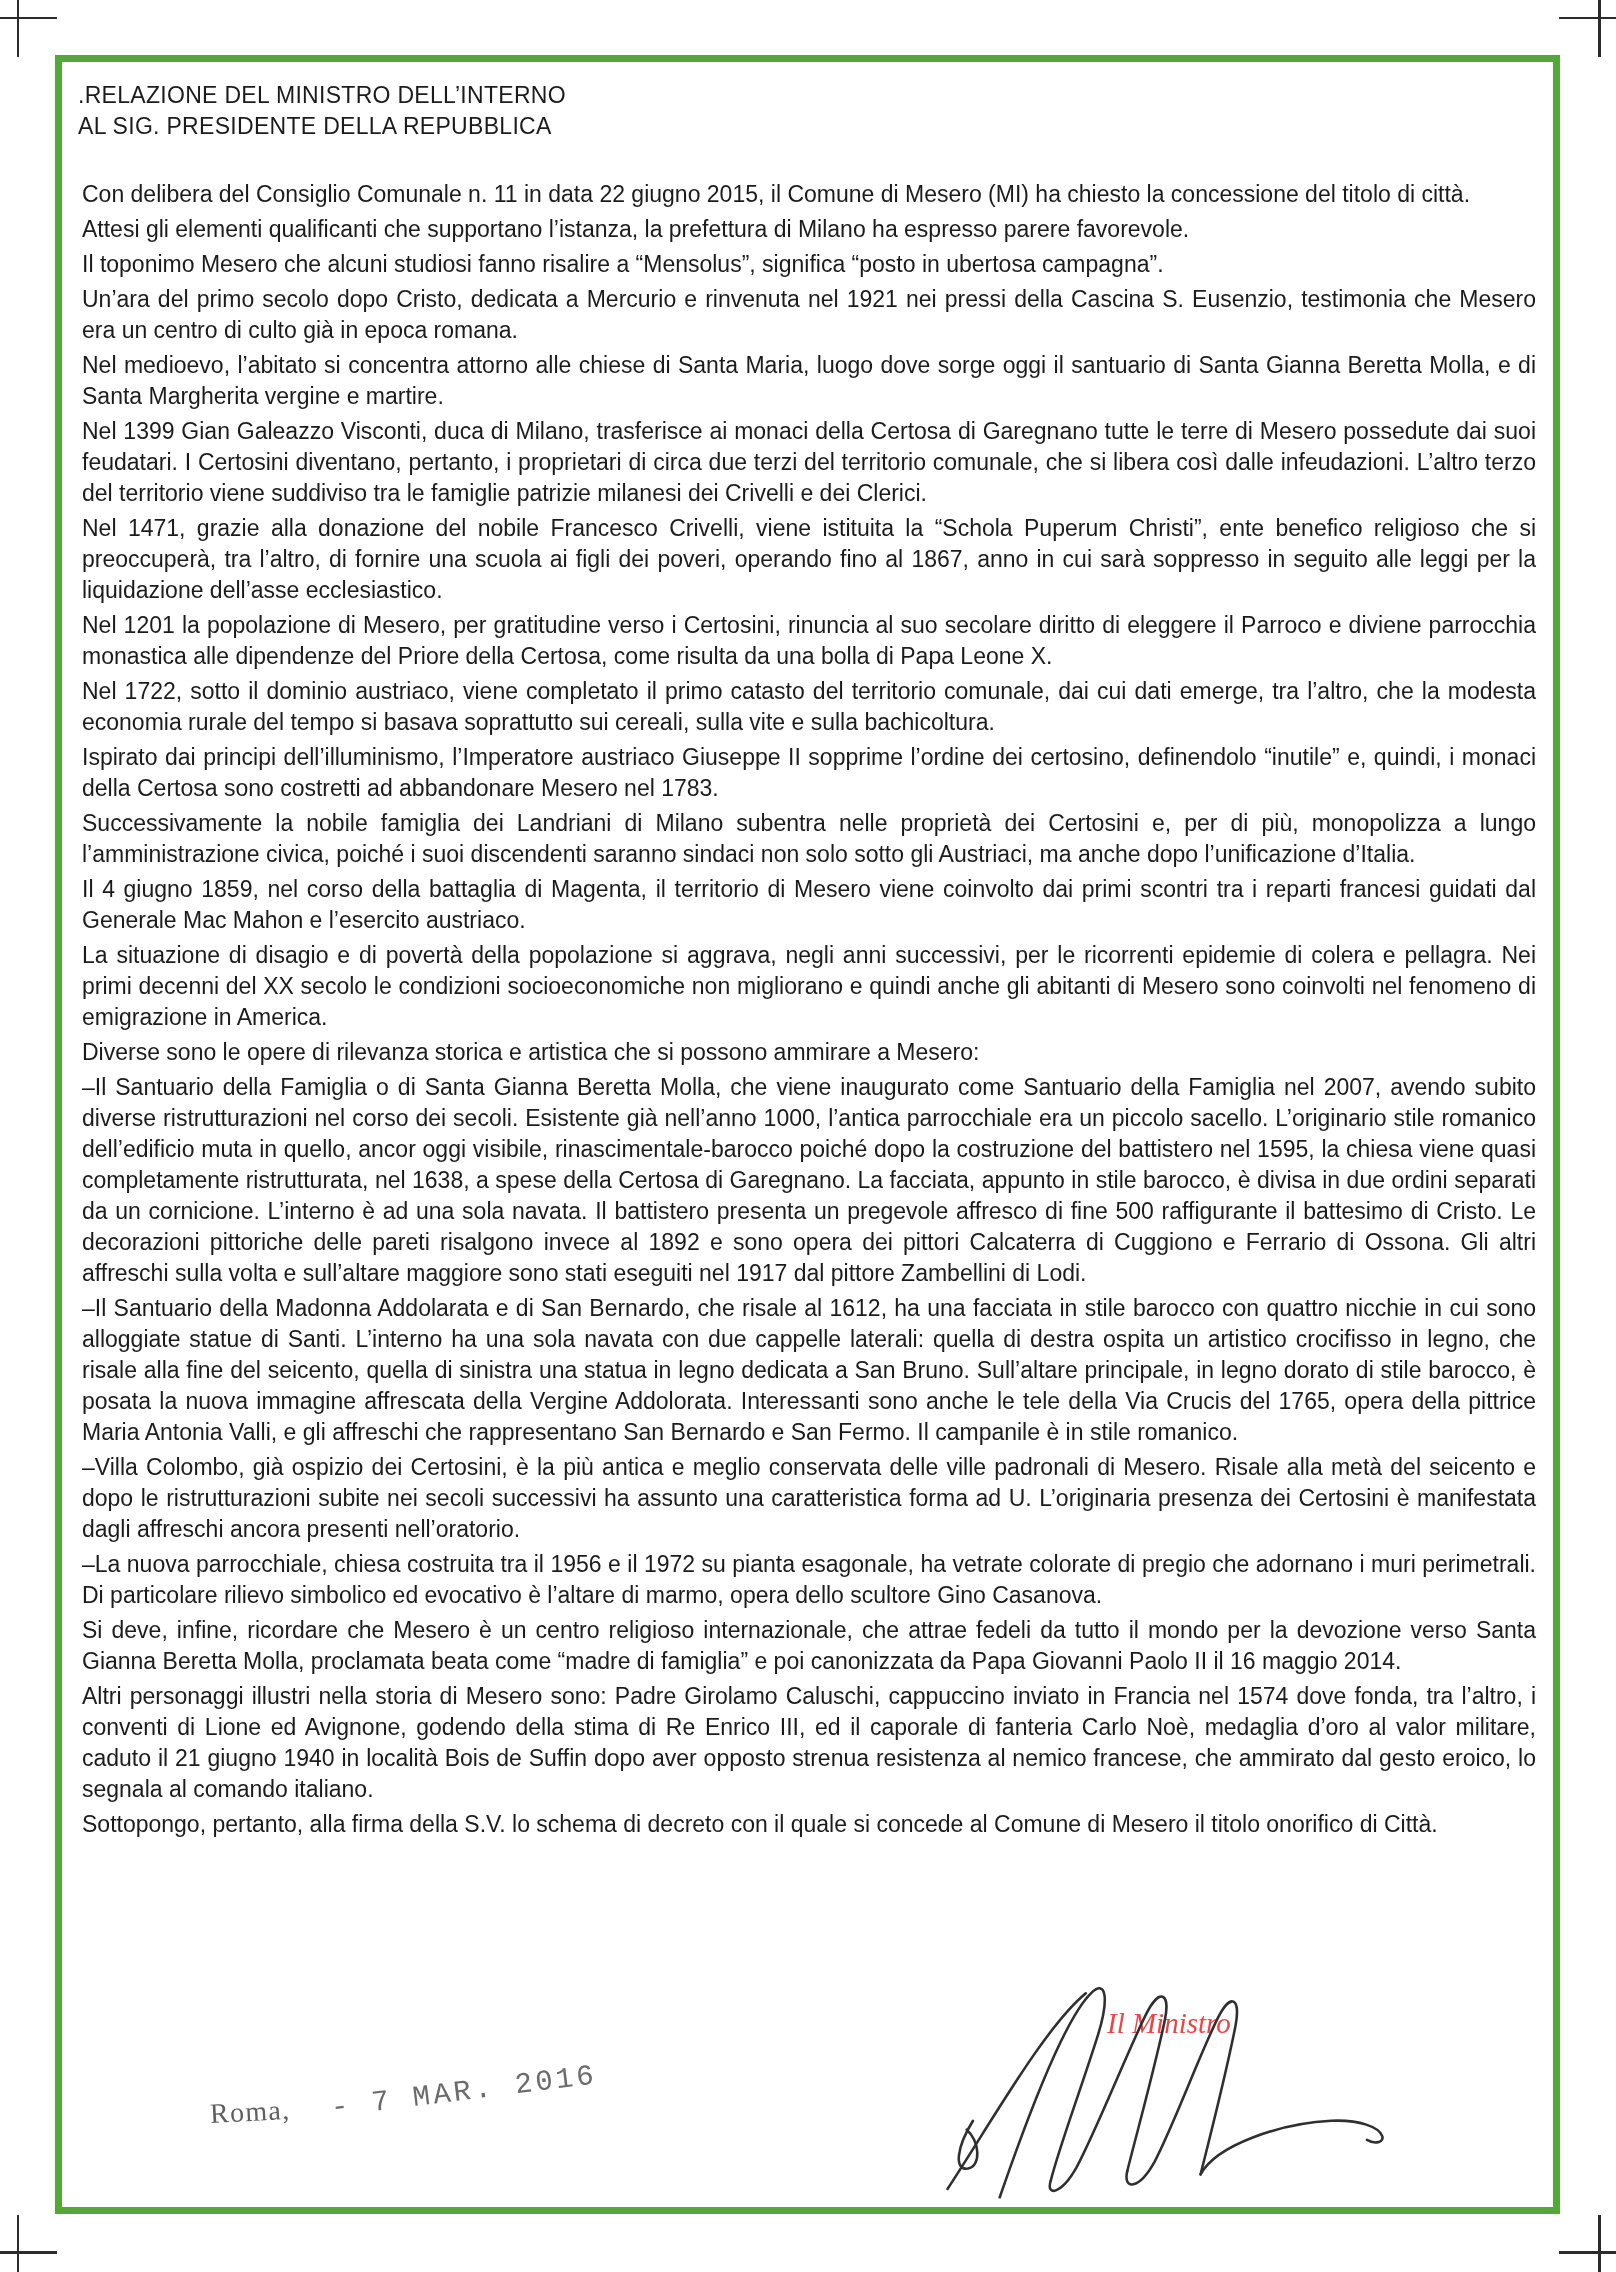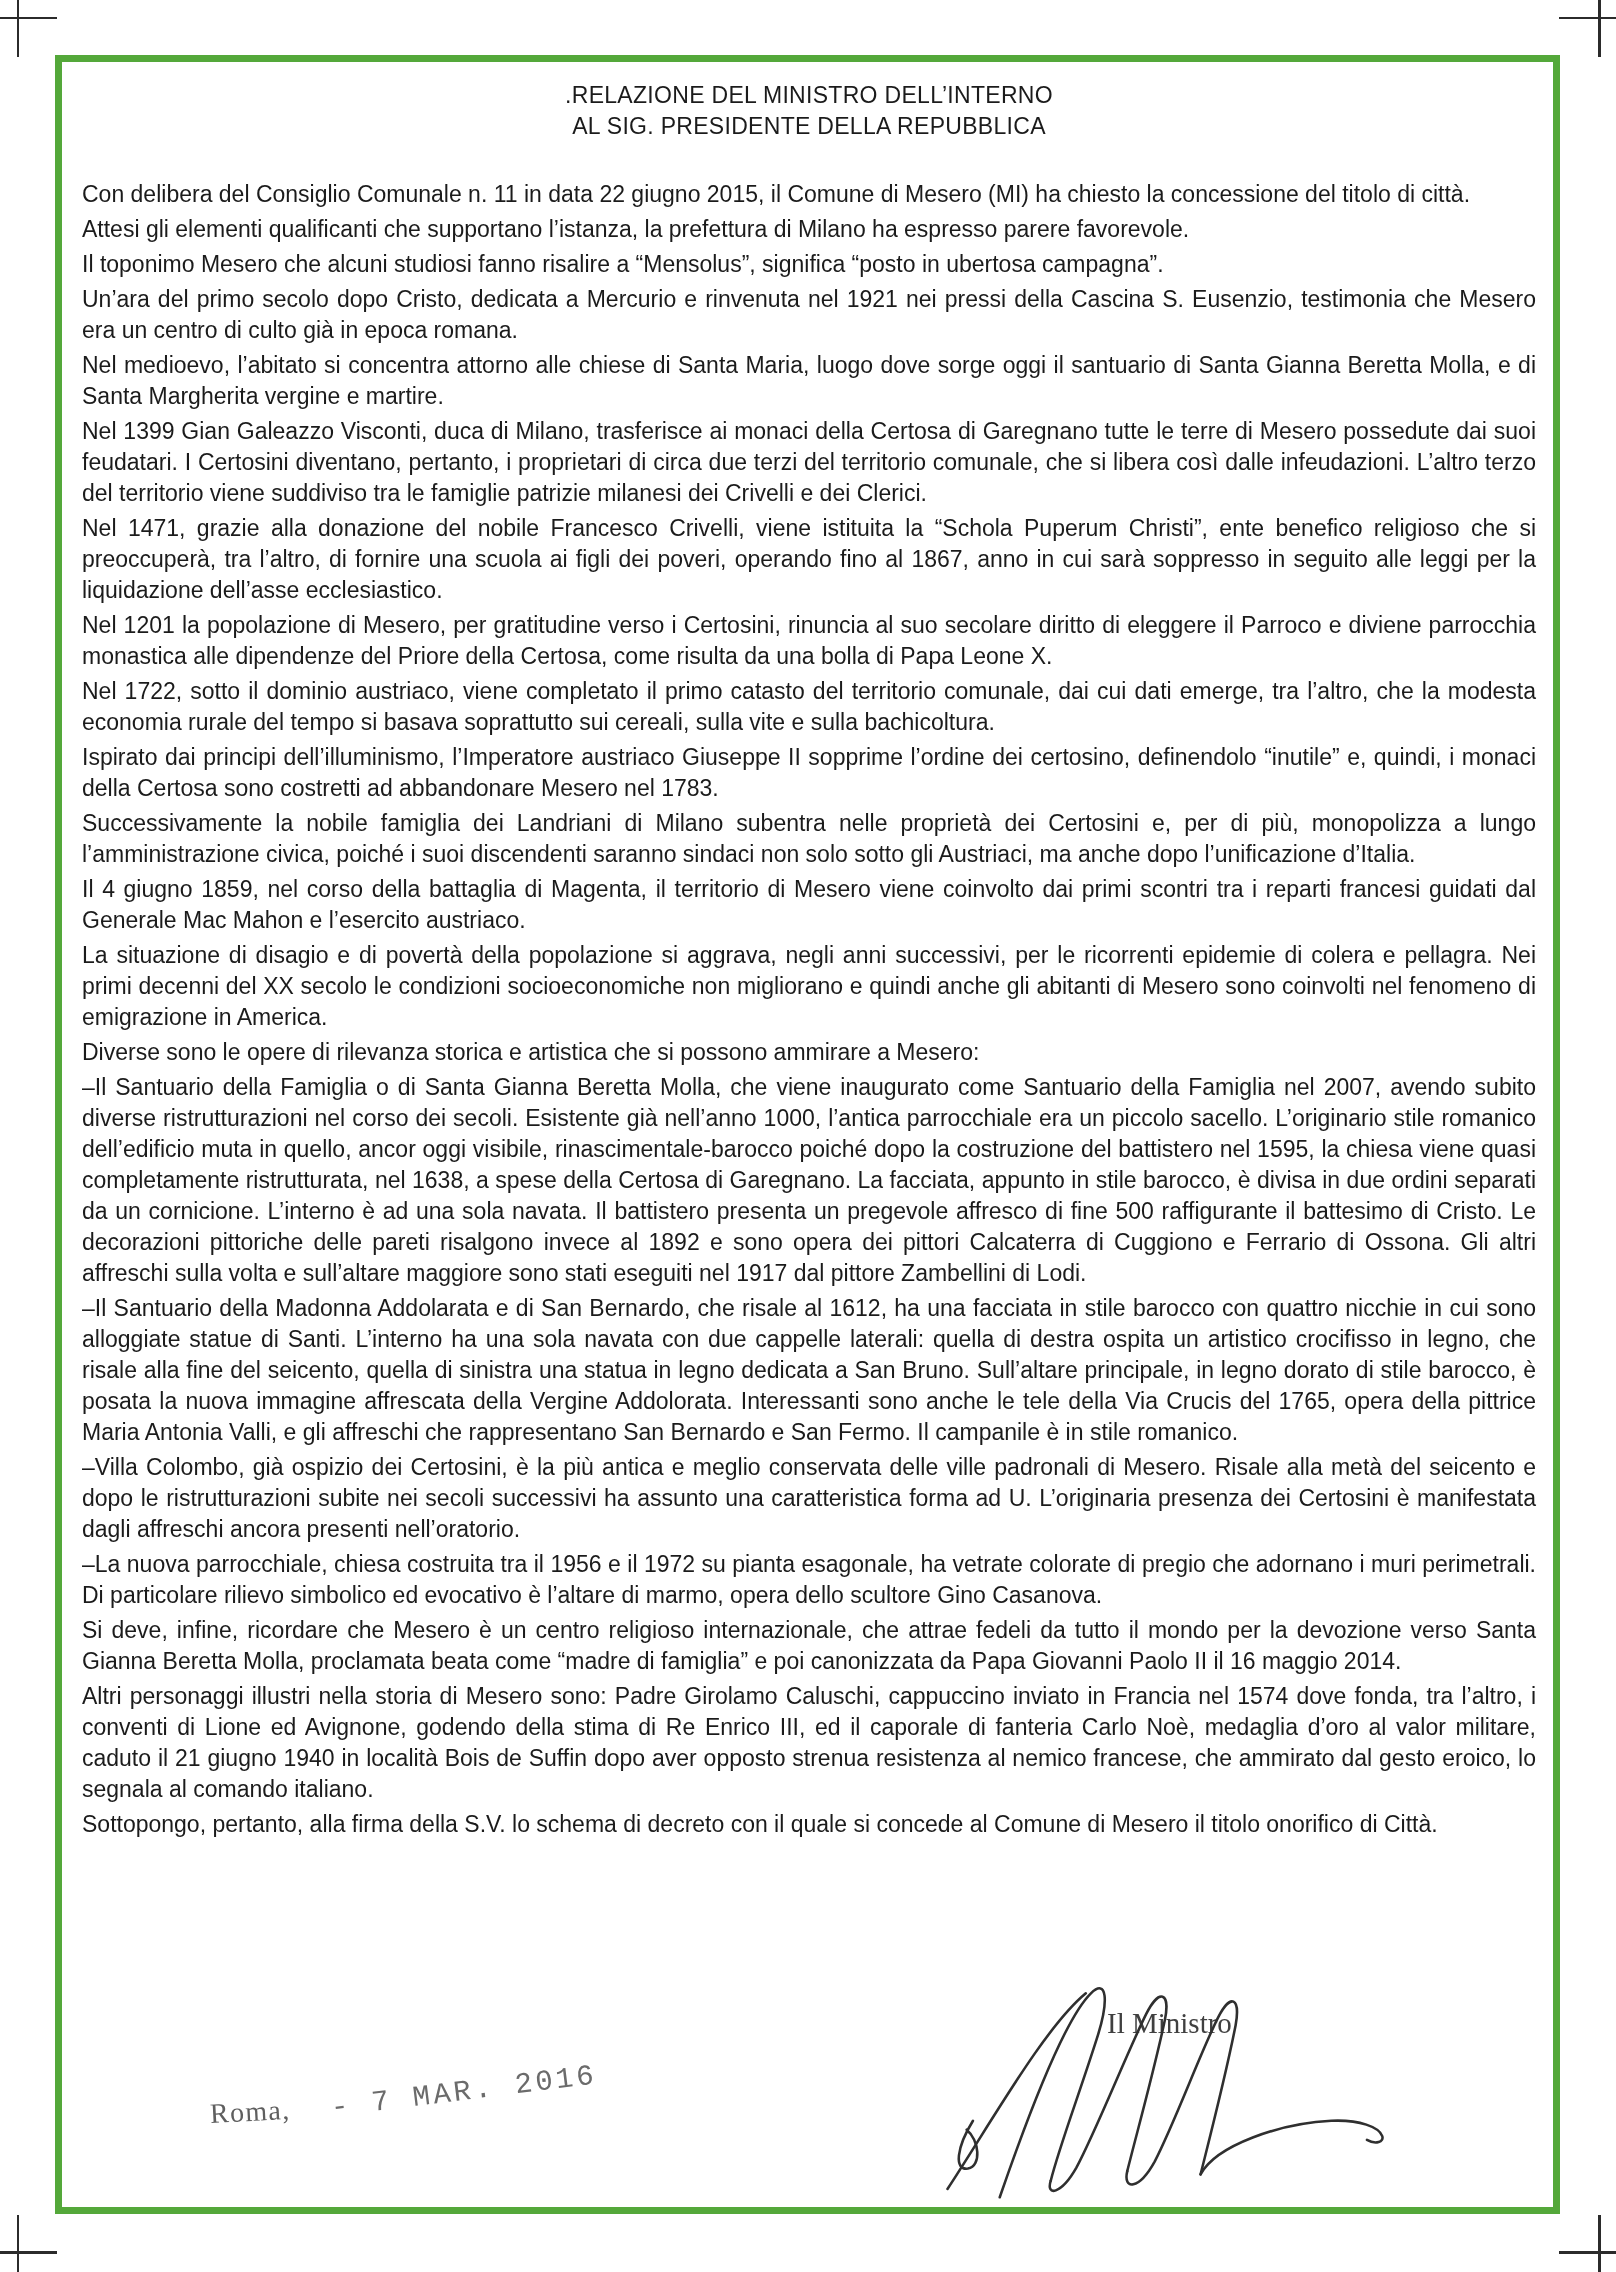--- a/index.html
+++ b/index.html
@@ -24,21 +24,21 @@
     border: 7px solid var(--border-green, #54a83a);
   }
   .content {
     position: absolute;
     left: 78px; top: 80px;
     width: 1462px;
     color: #1b1b1b;
     font-size: 23px;
     line-height: 31px;
   }
-  .doc-header { text-align: center; margin-bottom: 37px; letter-spacing: 0.3px; }
+  .doc-header { text-align: left; margin-bottom: 37px; letter-spacing: 0.3px; }
   .doc-header div { white-space: nowrap; }
   .content p { margin: 4px; text-align: justify; }
   
   .place-label {
     position: absolute;
     left: 210px; top: 2098px;
     font-family: "Liberation Serif", serif;
     font-size: 28px;
     color: #5f5f5f;
     transform: rotate(-3deg);
@@ -54,22 +54,23 @@
     transform: rotate(-7deg);
     transform-origin: left center;
     letter-spacing: 3.2px;
     white-space: nowrap;
   }
   .sig-title {
     position: absolute;
     left: 1107px; top: 2007px;
     font-family: "Liberation Serif", serif;
     font-size: 29px;
-    color: #404040;
+    color: #ef4444;
     white-space: nowrap;
+    font-style: italic;
   }
   .sig-scrawl {
     position: absolute;
     left: 936px; top: 1969px;
     width: 459px; height: 236px;
   }
 </style>
 </head>
 <body>
 

